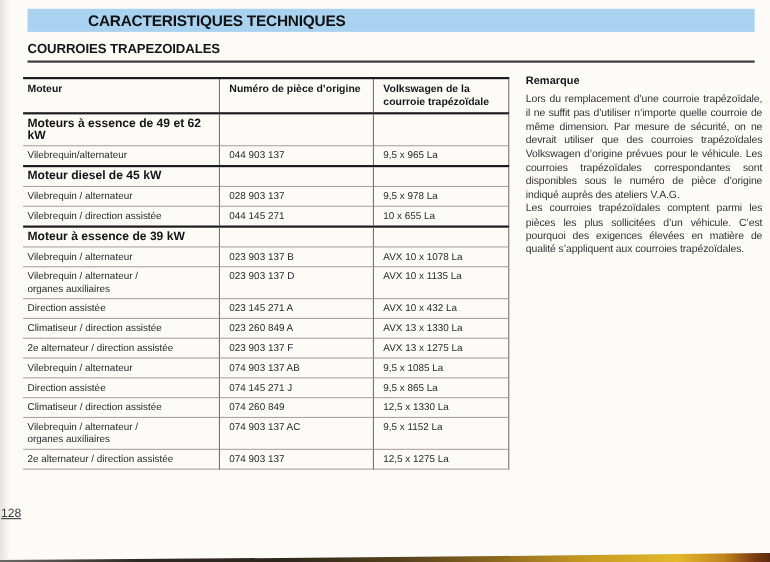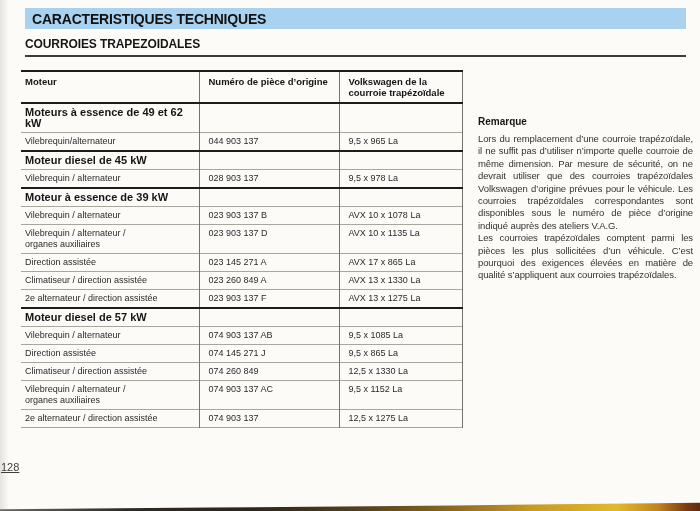--- a/index.html
+++ b/index.html
@@ -14,21 +14,21 @@
   .sheet::before{ 
     content:"";position:absolute;left:0;top:0;bottom:0;width:9px;
     background:linear-gradient(90deg,#e6e3de,rgba(252,251,248,0));
   }
   .title-bar{
     position:absolute;left:25px;top:8px;width:661px;height:21px;
     display:flex;align-items:center;
   }
   .title-bar .t{
     font-size:14px;font-weight:bold;letter-spacing:-0.2px;
-    padding-left:7px;color:#111;
+    padding-left:7px;color:#111;margin-left:48px;
   }
   .subtitle{
     position:absolute;left:25px;top:37px;
     font-size:12px;font-weight:bold;color:#161616;letter-spacing:-0.1px;
   }
   .rule{
     position:absolute;left:25px;top:55px;width:661px;height:2px;background:#3c3c3c;
   }
   
   table.belt{
@@ -50,21 +50,21 @@
   }
   table.belt th+th, table.belt td+td{border-left:1px solid #77736c;padding-left:9px;}
   table.belt th:last-child, table.belt td:last-child{border-right:1px solid #77736c;}
   tr.data-row td{border-top:1px solid #aaa59d;margin-top:10px;}
   tr.section-row td{border-top:2px solid #1c1c1c;}
   tr.section-row td:first-child{font-weight:bold;font-size:11px;color:#151515;}
   td.moteur{white-space:pre-line;}
   .dim-head{white-space:pre-line;}
   
   .remark{
-    position:absolute;left:478px;top:68px;width:215px;margin-top:48px;
+    position:absolute;left:478px;top:68px;width:215px;
   }
   .remark h3{
     margin:0 0 6px 0;font-size:10px;font-weight:bold;color:#161616;
   }
   .remark p{
     margin:0;font-size:9.5px;line-height:12.4px;text-align:justify;color:#333;
     letter-spacing:-0.1px;
   }
   .page-number{
     position:absolute;left:1px;top:461px;font-size:11px;color:#3f3f3f;text-decoration:underline;
@@ -120,55 +120,55 @@
         <tr class="section-row">
           <td class="moteur">Moteur diesel de 45 kW</td>
           <td></td>
           <td></td>
         </tr>
         <tr class="data-row">
           <td class="moteur">Vilebrequin / alternateur</td>
           <td>028 903 137</td>
           <td>9,5 x 978 La</td>
         </tr>
+        <tr class="data-row">
+          <td class="moteur">Vilebrequin / direction assistée</td>
+          <td>044 145 271</td>
+          <td>10 x 655 La</td>
+        </tr>
         <tr class="section-row">
           <td class="moteur">Moteur à essence de 39 kW</td>
           <td></td>
           <td></td>
         </tr>
         <tr class="data-row">
           <td class="moteur">Vilebrequin / alternateur</td>
           <td>023 903 137 B</td>
           <td>AVX 10 x 1078 La</td>
         </tr>
         <tr class="data-row">
           <td class="moteur">Vilebrequin / alternateur /
 organes auxiliaires</td>
           <td>023 903 137 D</td>
           <td>AVX 10 x 1135 La</td>
         </tr>
         <tr class="data-row">
           <td class="moteur">Direction assistée</td>
           <td>023 145 271 A</td>
-          <td>AVX 17 x 865 La</td>
+          <td>AVX 10 x 432 La</td>
         </tr>
         <tr class="data-row">
           <td class="moteur">Climatiseur / direction assistée</td>
           <td>023 260 849 A</td>
           <td>AVX 13 x 1330 La</td>
         </tr>
         <tr class="data-row">
           <td class="moteur">2e alternateur / direction assistée</td>
           <td>023 903 137 F</td>
           <td>AVX 13 x 1275 La</td>
-        </tr>
-        <tr class="section-row">
-          <td class="moteur">Moteur diesel de 57 kW</td>
-          <td></td>
-          <td></td>
         </tr>
         <tr class="data-row">
           <td class="moteur">Vilebrequin / alternateur</td>
           <td>074 903 137 AB</td>
           <td>9,5 x 1085 La</td>
         </tr>
         <tr class="data-row">
           <td class="moteur">Direction assistée</td>
           <td>074 145 271 J</td>
           <td>9,5 x 865 La</td>

